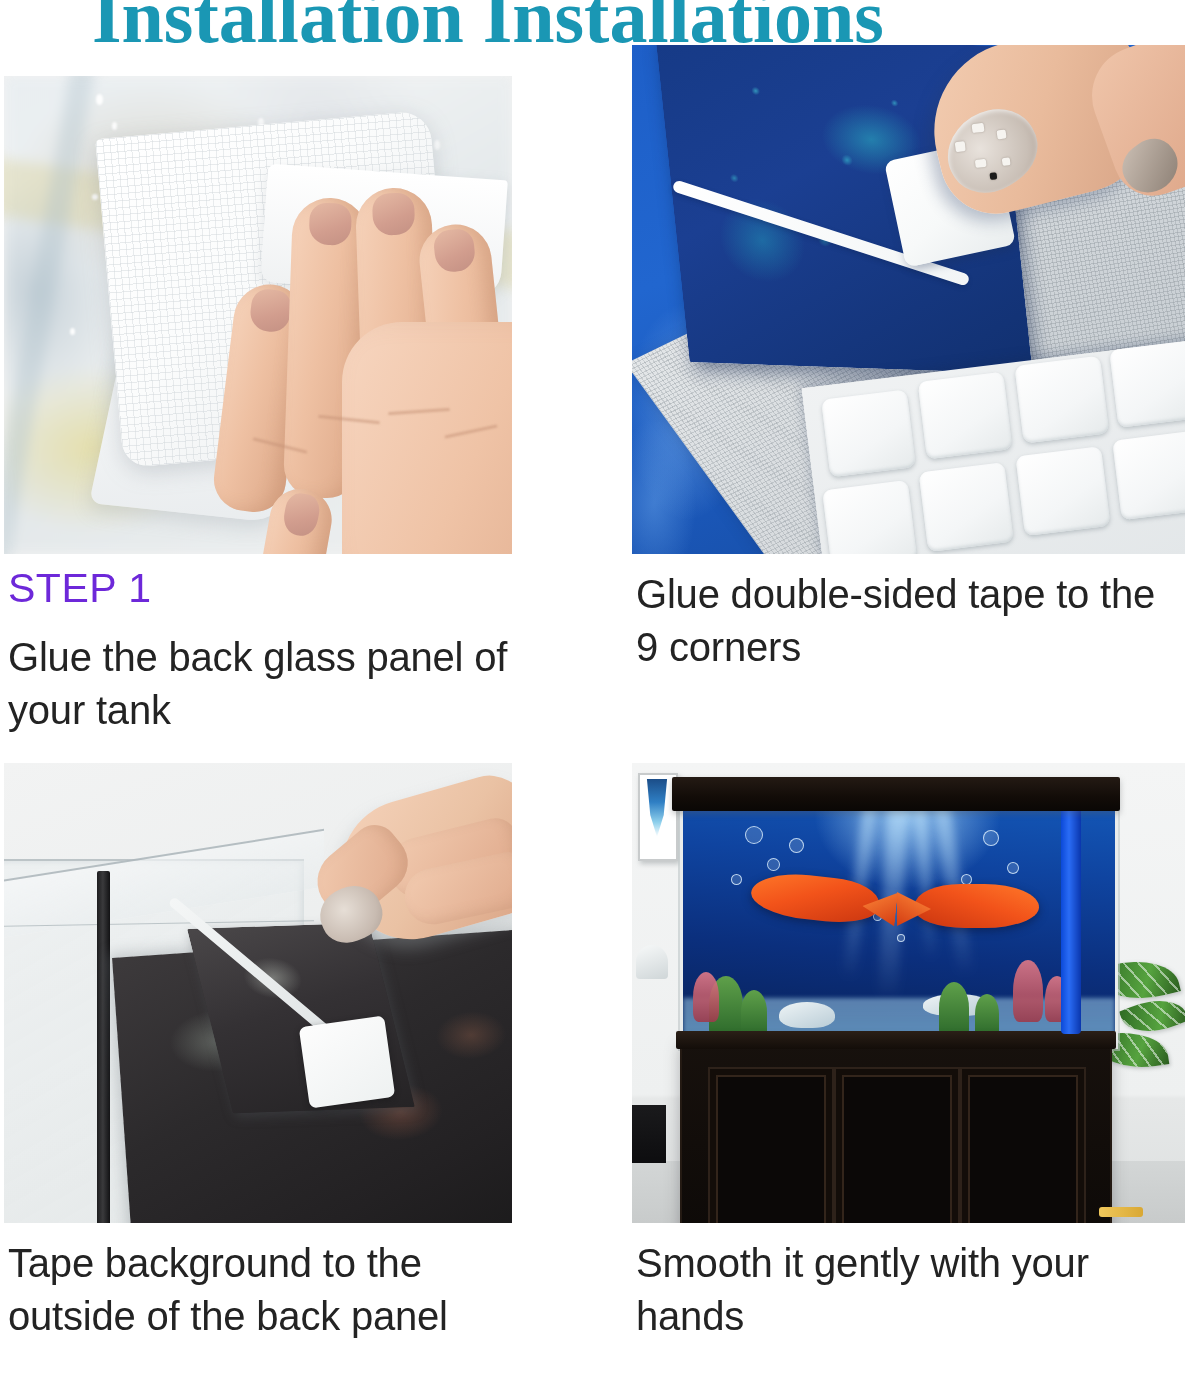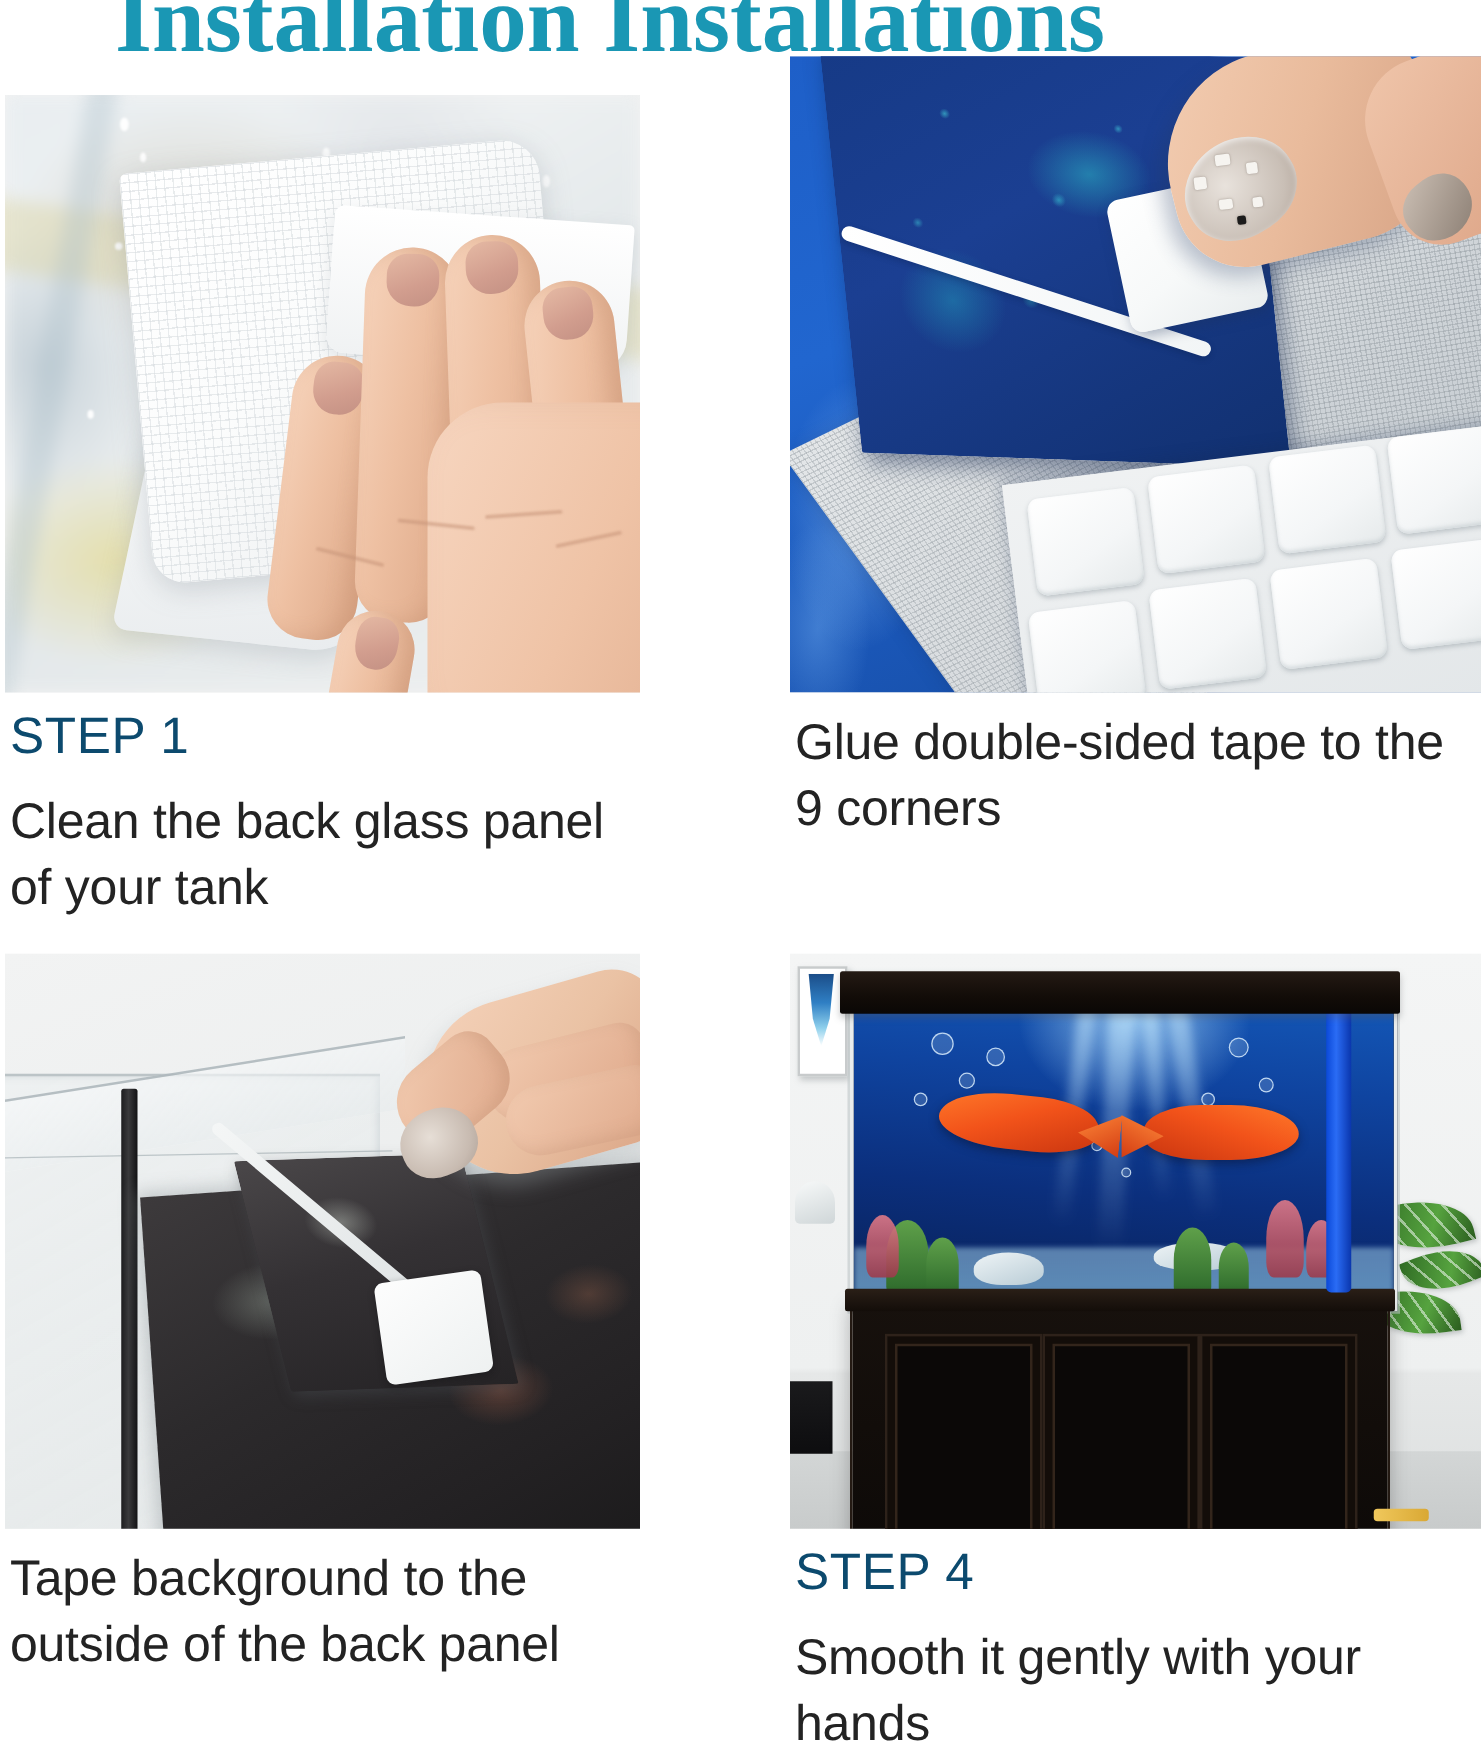--- a/index.html
+++ b/index.html
@@ -57,21 +57,21 @@
     overflow: hidden;
     background: #f2f2f2;
   }
   .photo-1 { width: 508px; height: 478px; }
   .photo-2 { width: 553px; height: 509px; }
   .photo-3 { width: 508px; height: 460px; }
   .photo-4 { width: 553px; height: 460px; }
 
   .caption { padding-top: 14px; }
   .step-label {
-    color: #0c4a6e;
+    color: #6d28d9;
     font-size: 41px;
     line-height: 1.0;
     letter-spacing: 0.5px;
     font-weight: 400;
     margin: 0 0 22px 4px;
   }
   .step-desc {
     color: #232323;
     font-size: 40px;
     line-height: 1.32;
@@ -636,21 +636,21 @@
         <div class="knuck" style="left:126px; top:246px; width:62px; transform:rotate(6deg);"></div>
         <div class="knuck" style="left:196px; top:238px; width:62px; transform:rotate(-4deg);"></div>
         <div class="knuck" style="left:252px; top:258px; width:54px; transform:rotate(-12deg);"></div>
         <div class="f" style="left:70px;  top:316px; width:62px; height:150px; transform:rotate(10deg);">
             <span class="nail"></span>
           </div>
       </div>
     </div>
     <div class="caption">
       <div class="step-label">STEP 1</div>
-      <div class="step-desc">Clean the back glass panel of your tank</div>
+      <div class="step-desc">Glue the back glass panel of your tank</div>
     </div>
   </div>
 
   <div class="cell cell-2">
     <div class="photo photo-2">
       <div class="bg-blue"></div>
       <div class="mesh-back"></div>
       <div class="mesh-right"></div>
       <div class="poster"></div>
       <div class="poster-edge"></div>
@@ -755,18 +755,17 @@
 
       <div class="stand4">
         <div class="stand4-top"></div>
         <div class="door4" style="left:26px;"></div>
         <div class="door4" style="left:152px;"></div>
         <div class="door4" style="left:278px;"></div>
       </div>
       <div class="mat4"></div>
     </div>
     <div class="caption">
-      <div class="step-label">STEP 4</div>
       <div class="step-desc">Smooth it gently with your hands</div>
     </div>
   </div>
 
 </div>
 
 </body></html>

